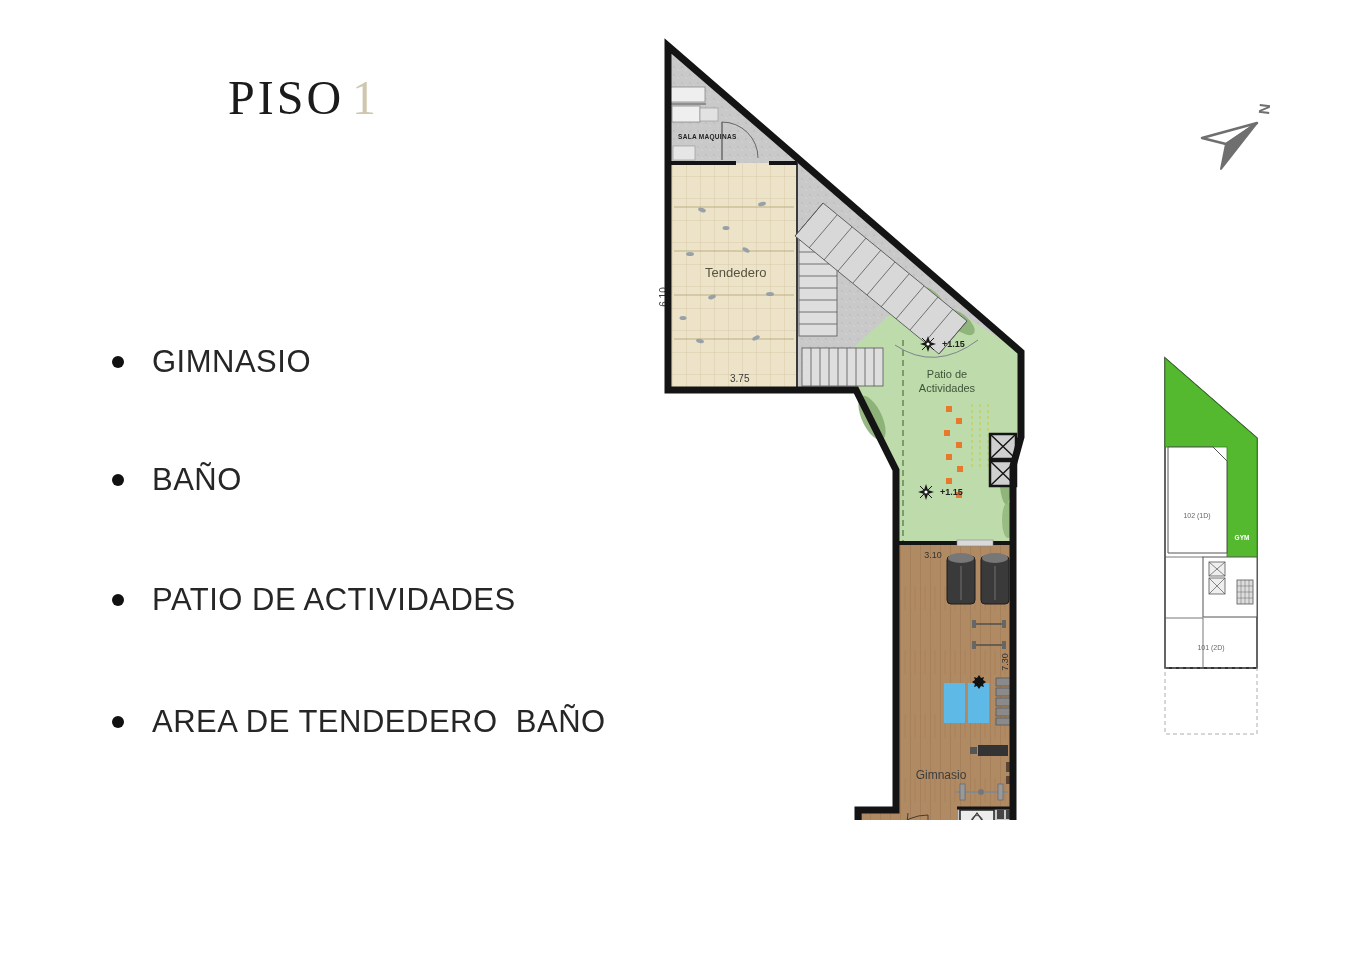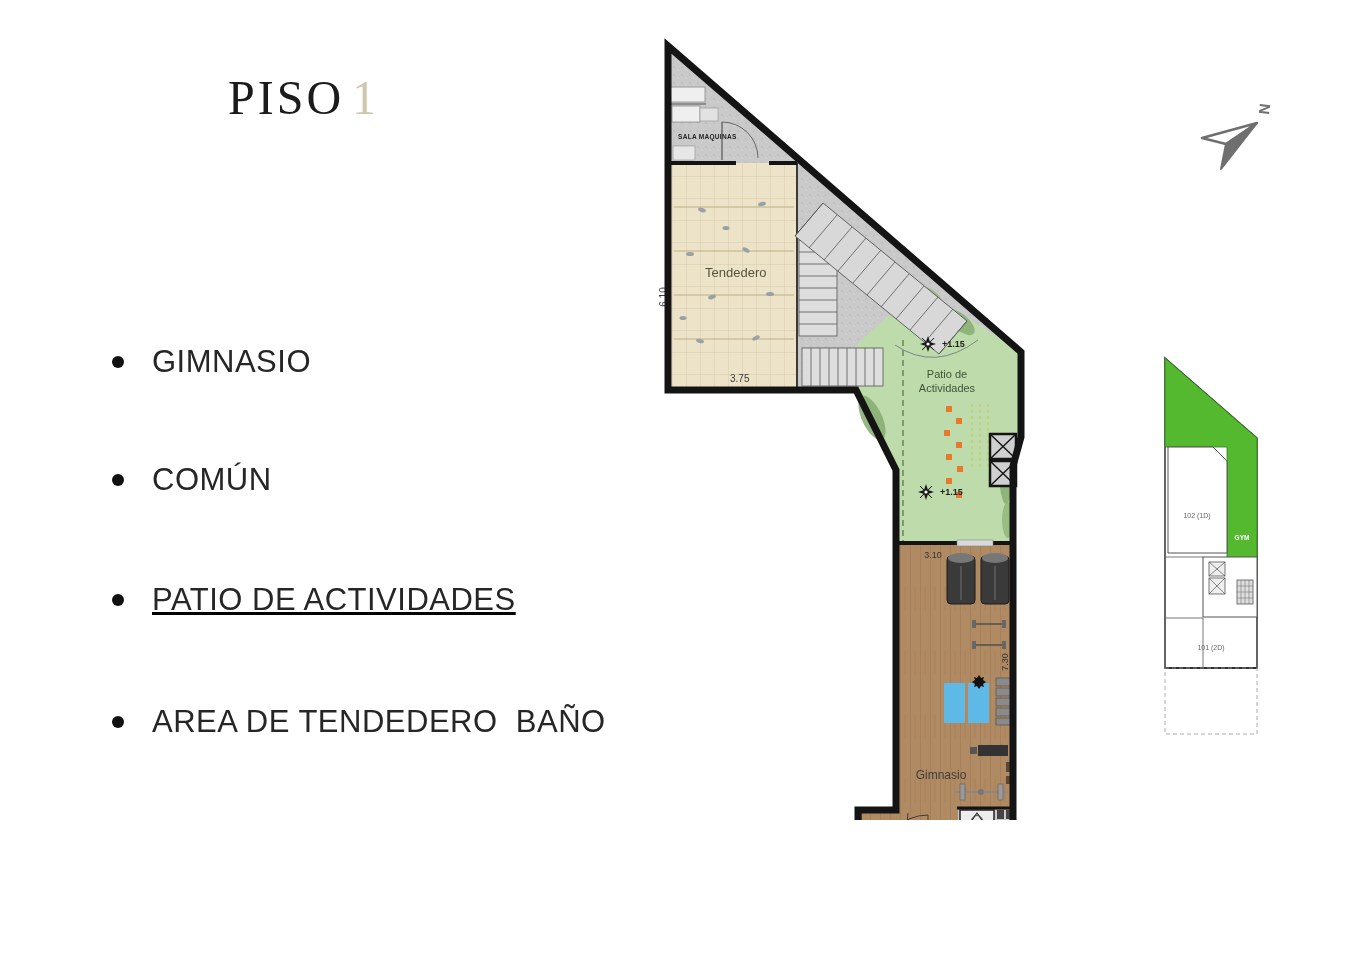--- a/index.html
+++ b/index.html
@@ -6,21 +6,21 @@
   #page{position:relative;width:1357px;height:820px;background:#ffffff;overflow:hidden;
         font-family:"Liberation Sans", sans-serif;}
   
   #title{position:absolute;left:228px;top:70px;font-family:"Liberation Serif", serif;
          font-size:48px;letter-spacing:3px;color:#1b1b1b;font-weight:400;}
   #title .num{color:#cfc8ae;margin-left:8px;}
   
   .bullet-item{position:absolute;left:112px;display:flex;align-items:center;height:44px;}
   .bullet-dot{width:12px;height:12px;border-radius:50%;background:#111;margin-right:28px;flex:0 0 auto;}
   .bullet-label{font-size:31px;color:#262626;font-weight:300;letter-spacing:0.5px;white-space:pre;}
-  #b0{top:340px;} #b1{top:458px;} #b2{top:578px;text-decoration:underline;} #b3{top:700px;}
+  #b0{top:340px;} #b1{top:458px;} #b2{top:578px;} #b3{top:700px;}
   
   #plan-svg{position:absolute;left:650px;top:35px;}
   #keyplan-svg{position:absolute;left:1158px;top:348px;}
   #north-svg{position:absolute;left:1188px;top:90px;}
   svg text{font-family:"Liberation Sans", sans-serif;}
   .t-room{font-size:13px;fill:#56523f;}
   .t-room2{font-size:11px;fill:#3f5239;}
   .t-dim{font-size:10px;fill:#3a3a3a;}
   .t-dim2{font-size:9px;fill:#333;}
   .t-lvl{font-size:9px;fill:#222;font-weight:bold;}
@@ -36,21 +36,21 @@
 <div id="page">
 
   <div id="title"><span>PISO</span><span class="num">1</span></div>
 
   <div class="bullet-item" id="b0">
     <span class="bullet-dot"></span>
     <span class="bullet-label">GIMNASIO</span>
   </div>
   <div class="bullet-item" id="b1">
     <span class="bullet-dot"></span>
-    <span class="bullet-label">COMÚN</span>
+    <span class="bullet-label">BAÑO</span>
   </div>
   <div class="bullet-item" id="b2">
     <span class="bullet-dot"></span>
     <span class="bullet-label">PATIO DE ACTIVIDADES</span>
   </div>
   <div class="bullet-item" id="b3">
     <span class="bullet-dot"></span>
     <span class="bullet-label">AREA DE TENDEDERO  BAÑO</span>
   </div>
 

